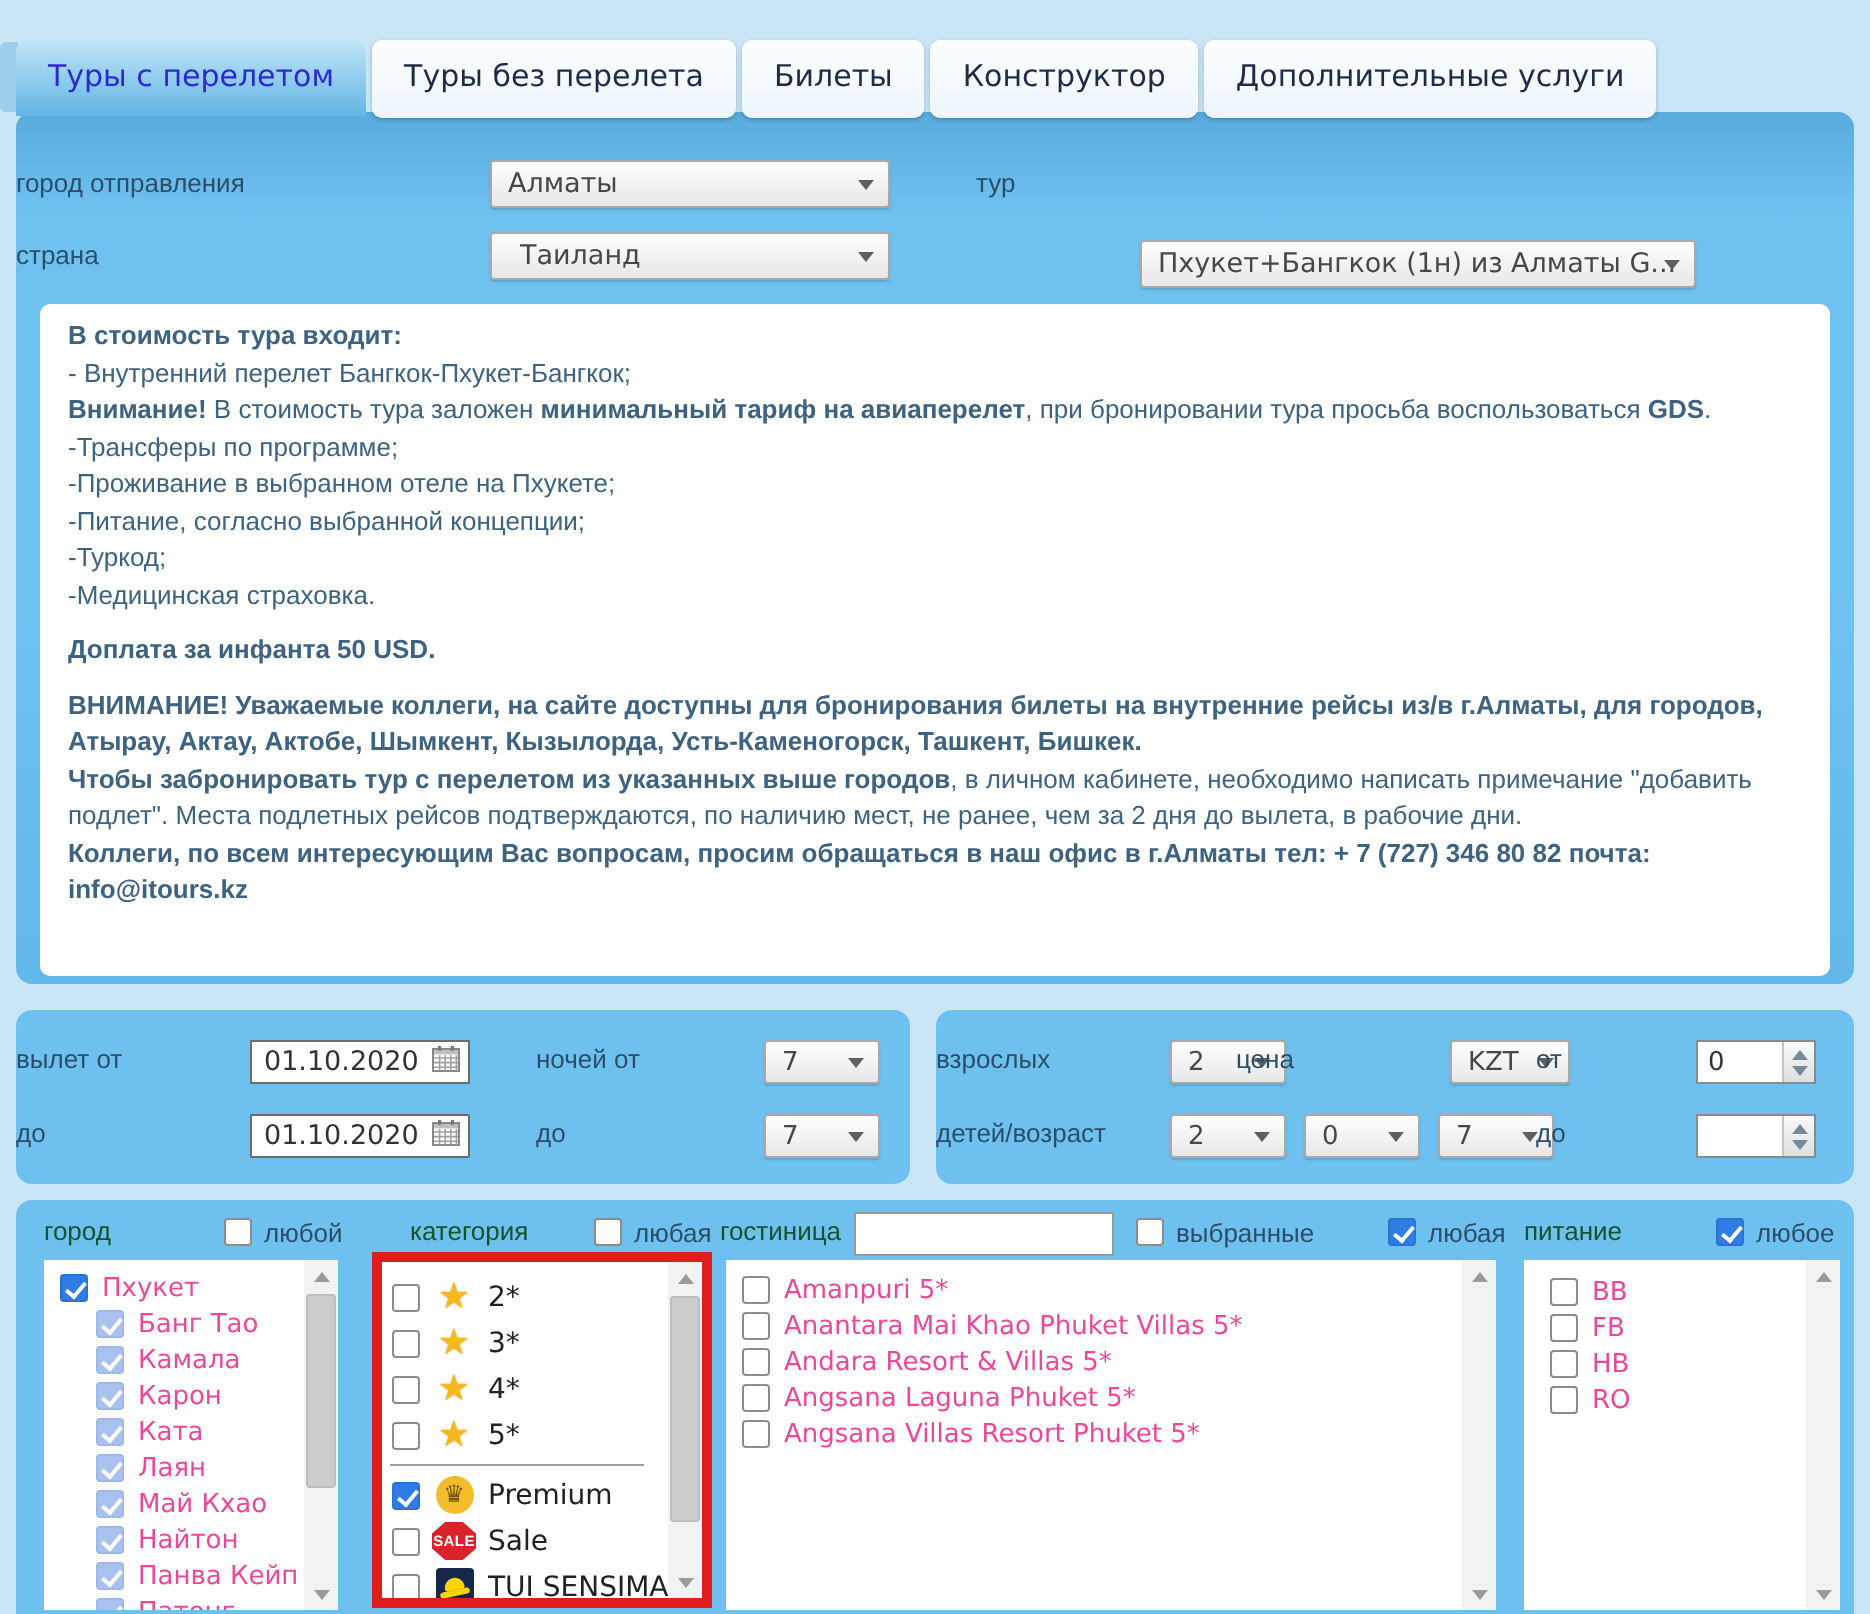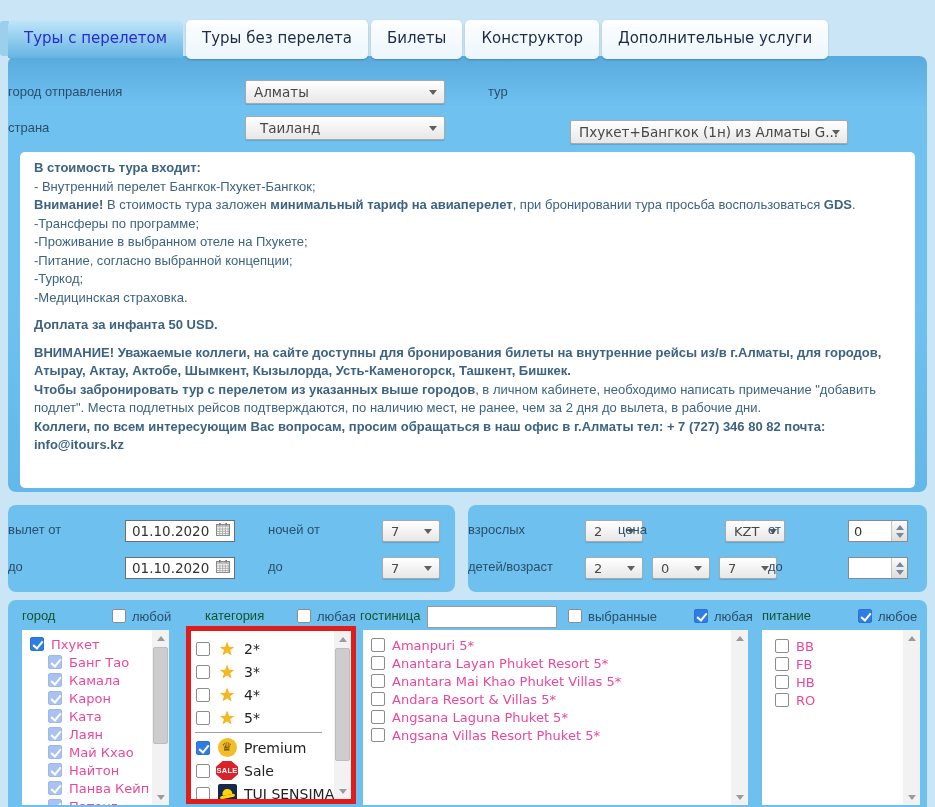--- a/index.html
+++ b/index.html
@@ -371,24 +371,20 @@
   </div>
 
   <div class="lbox" style="left:355px;top:30px;width:385px;height:175px;">
     <div class="rows" id="hotel-list-rows" style="top:6px;">
         <div class="lrow">
           <span class="cb"></span>
           <span class="rowlab">Amanpuri 5*</span>
         </div>
         <div class="lrow">
           <span class="cb"></span>
-          <span class="rowlab">Anantara Layan Phuket Resort 5*</span>
-        </div>
-        <div class="lrow">
-          <span class="cb"></span>
           <span class="rowlab">Anantara Mai Khao Phuket Villas 5*</span>
         </div>
         <div class="lrow">
           <span class="cb"></span>
           <span class="rowlab">Andara Resort &amp; Villas 5*</span>
         </div>
         <div class="lrow">
           <span class="cb"></span>
           <span class="rowlab">Angsana Laguna Phuket 5*</span>
         </div>

